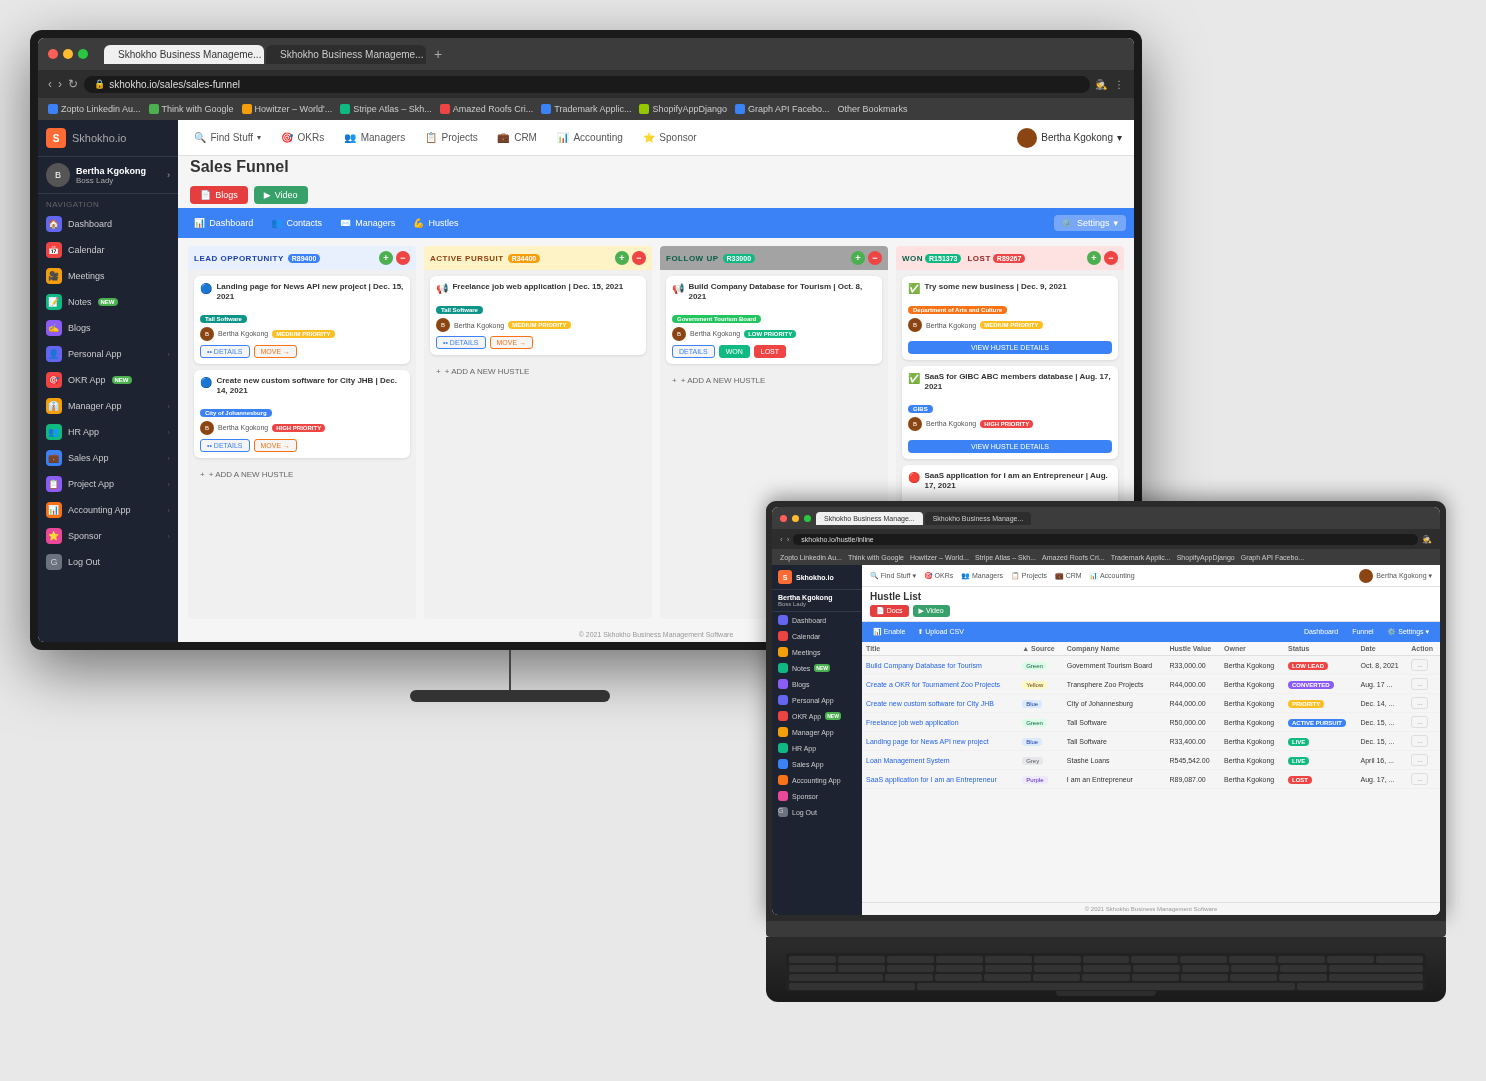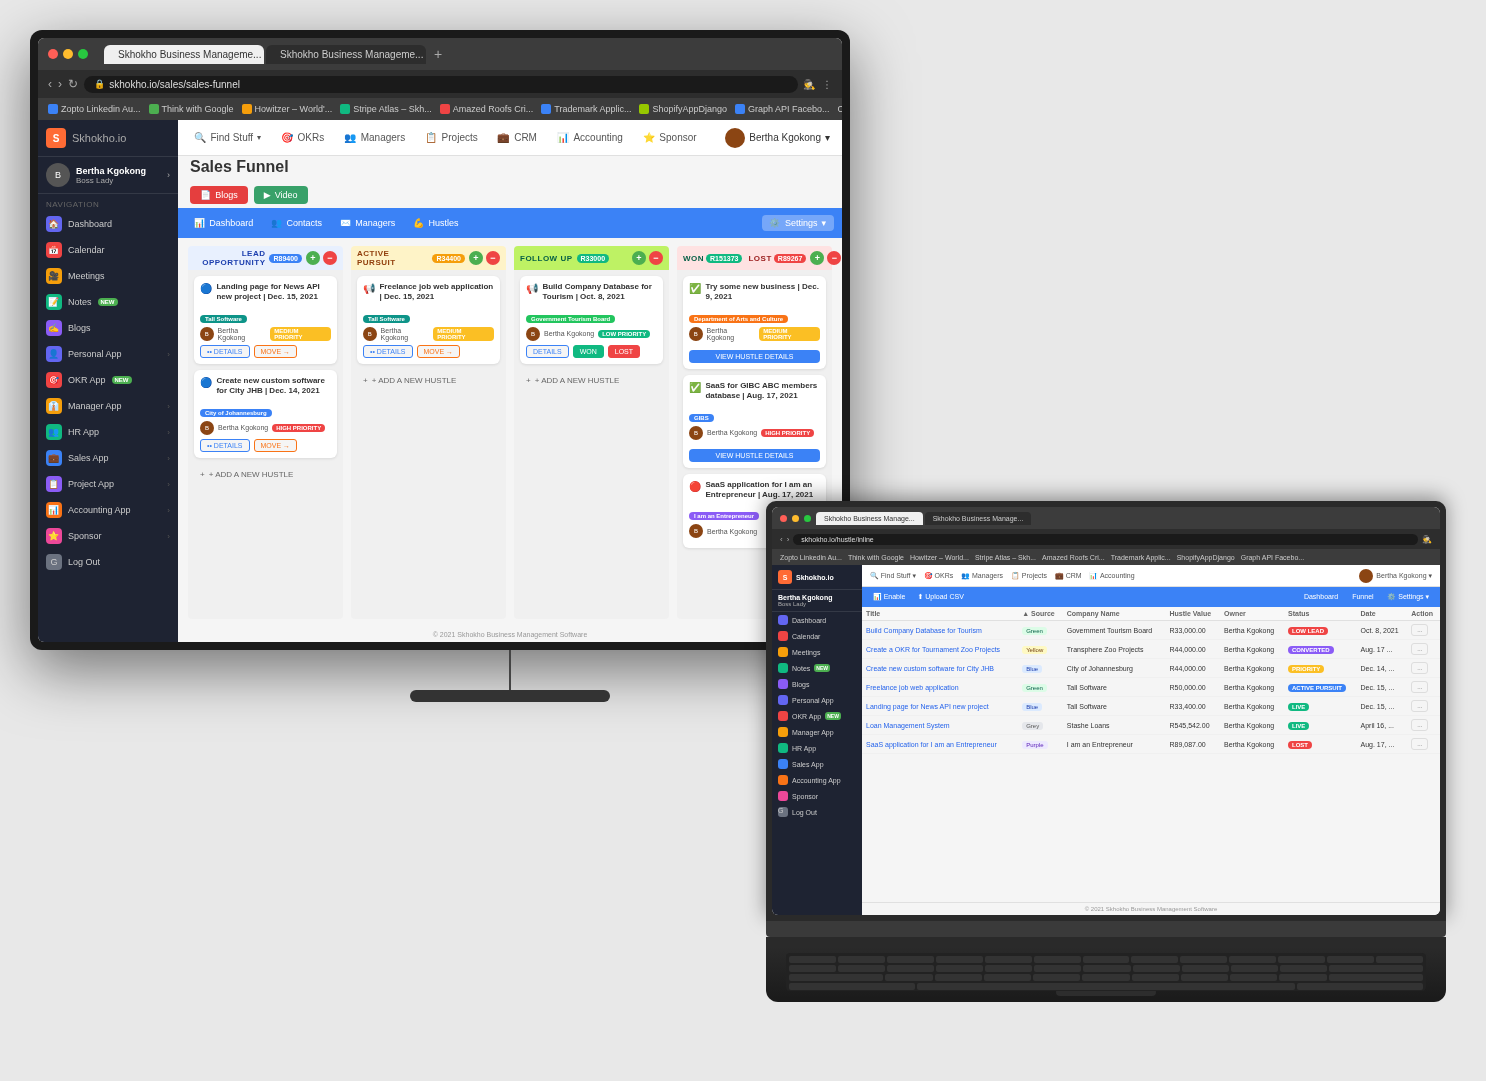--- a/index.html
+++ b/index.html
@@ -23,21 +23,21 @@
     
     .monitor-wrapper {
       position: absolute;
       left: 30px;
       top: 30px;
       width: 960px;
       height: 700px;
     }
 
     .monitor-bezel {
-      width: 820px;
+      width: 1112px;
       height: 620px;
       background: #1a1a1a;
       border-radius: 12px;
       padding: 8px;
       box-shadow: 0 20px 60px rgba(0,0,0,0.5);
     }
 
     .monitor-screen {
       width: 100%;
       height: 100%;
@@ -345,21 +345,21 @@
       align-items: center;
       gap: 4px;
       padding: 4px 6px;
       border-radius: 4px 4px 0 0;
       font-size: 8px;
       font-weight: 700;
       height: 24px;
     }
     .col-header.lead { background: #e8f0fe; }
     .col-header.active { background: #fef3c7; }
-    .col-header.followup { background: #bef264; }
+    .col-header.followup { background: #a3a3a3; }
     .col-header.won-lost { background: #fee2e2; }
 
     .col-title {
       font-size: 8px;
       font-weight: 800;
       text-transform: uppercase;
       letter-spacing: 0.5px;
     }
     .col-title.lead { color: #1e40af; text-align: right; }
     .col-title.active { color: #92400e; }
@@ -1353,20 +1353,27 @@
               <div class="laptop-nav-link">👥 Managers</div>
               <div class="laptop-nav-link">📋 Projects</div>
               <div class="laptop-nav-link">💼 CRM</div>
               <div class="laptop-nav-link">📊 Accounting</div>
               <div style="margin-left:auto;font-size:7px;color:#555;display:flex;align-items:center;gap:3px;">
                 <div style="width:14px;height:14px;border-radius:50%;background:#8b4513;"></div>
                 <span>Bertha Kgokong ▾</span>
               </div>
             </div>
 
+            <div class="laptop-page-header">
+              <div class="laptop-page-title">Hustle List</div>
+              <div class="laptop-page-actions">
+                <button class="laptop-btn docs">📄 Docs</button>
+                <button class="laptop-btn video">▶ Video</button>
+              </div>
+            </div>
 
             <div class="laptop-sub-nav">
               <div class="laptop-sub-item">📊 Enable</div>
               <div class="laptop-sub-item">⬆ Upload CSV</div>
               <div style="margin-left:auto;display:flex;gap:4px;">
                 <div class="laptop-sub-item">Dashboard</div>
                 <div class="laptop-sub-item">Funnel</div>
                 <div class="laptop-sub-item">⚙️ Settings ▾</div>
               </div>
             </div>

